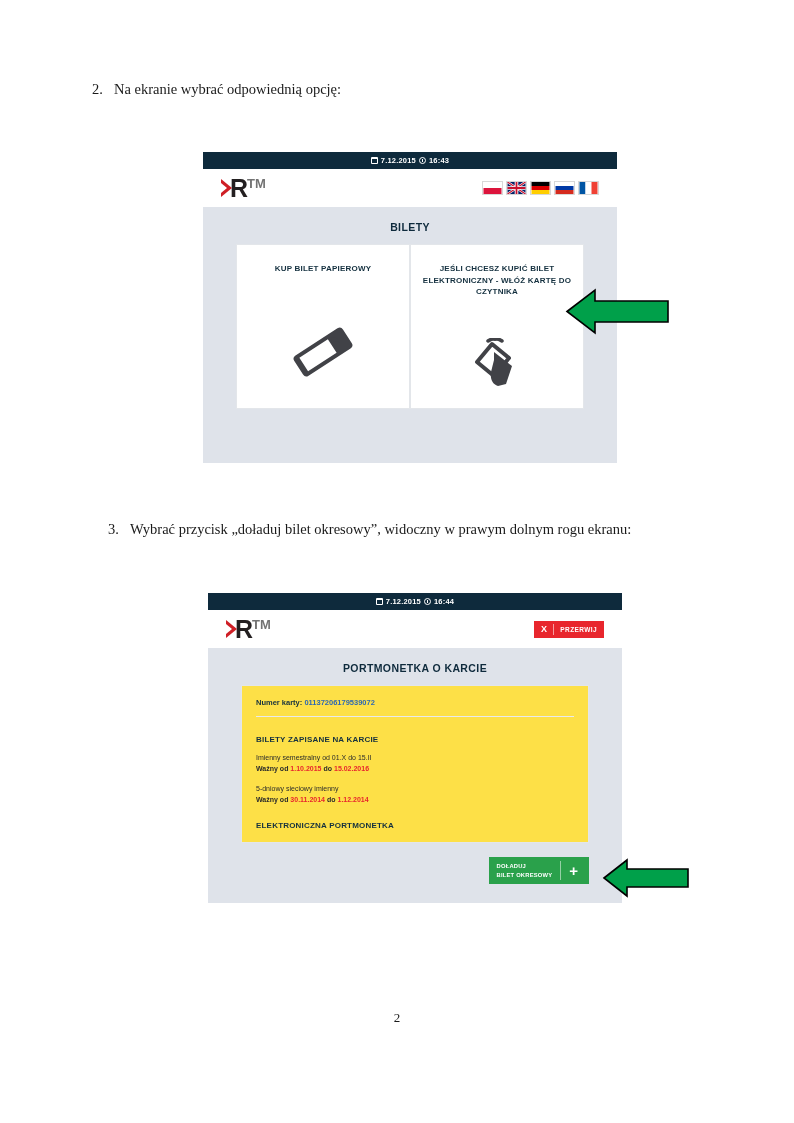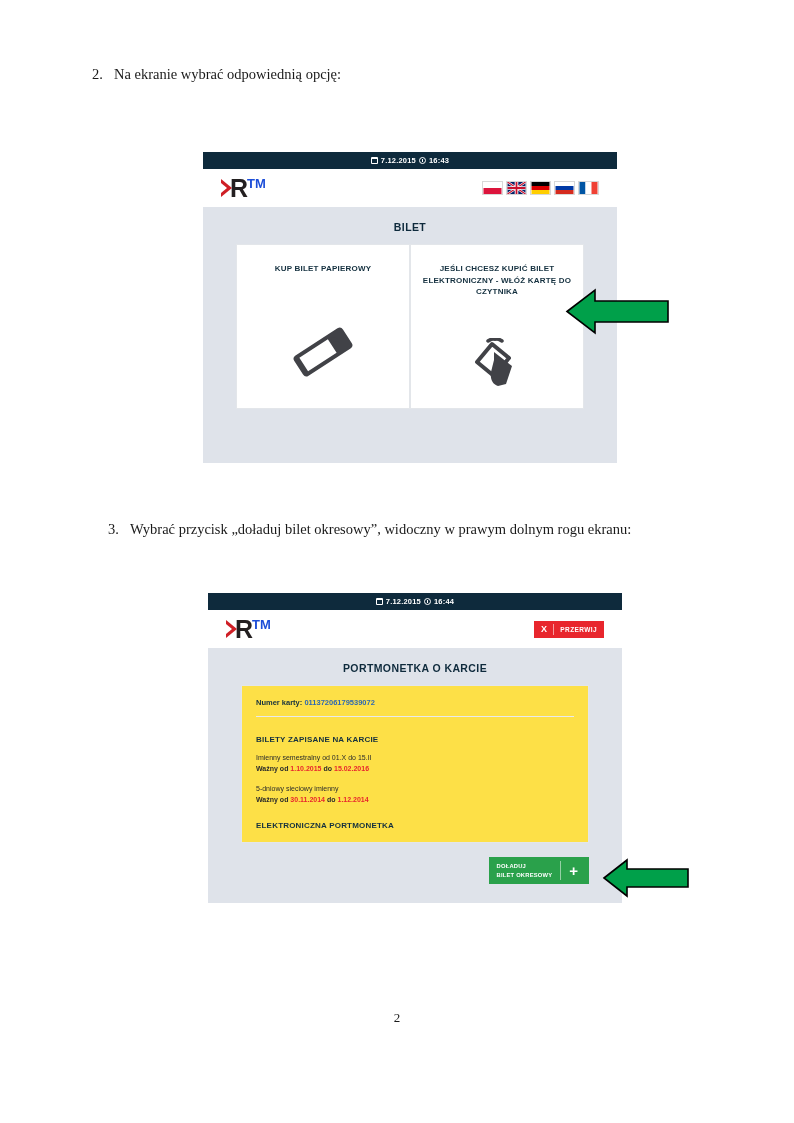--- a/index.html
+++ b/index.html
@@ -21,21 +21,21 @@
     position: absolute;
     font-family: "Liberation Serif", serif;
     font-size: 14.5px;
     color: #1a1a1a;
     white-space: nowrap;
   }
   .doc-step .num {
     display: inline-block;
     width: 22px;
   }
-  #step2 { left: 92px; top: 66px; }
+  #step2 { left: 92px; top: 81px; }
   #step3 { left: 108px; top: 521px; }
 
   .page-number {
     position: absolute;
     left: 0;
     top: 1010px;
     width: 794px;
     text-align: center;
     font-family: "Liberation Serif", serif;
     font-size: 13px;
@@ -132,21 +132,21 @@
     font-family: "Liberation Sans", sans-serif;
     font-weight: bold;
     font-size: 25px;
     color: #231f20;
     letter-spacing: -1px;
   }
   .logo-tm {
     font-family: "Liberation Sans", sans-serif;
     font-weight: bold;
     font-size: 13px;
-    color: #1d4ed8;
+    color: #737373;
     margin-top: 1px;
     margin-left: 0px;
   }
 
   
   .flags {
     display: flex;
     gap: 3px;
     align-items: center;
   }
@@ -359,21 +359,21 @@
       </svg>
       <svg class="flag" viewBox="0 0 30 20">
         <rect x="0" width="10" height="20" fill="#0055A4"></rect>
           <rect x="10" width="10" height="20" fill="#ffffff"></rect>
           <rect x="20" width="10" height="20" fill="#EF4135"></rect>
       </svg>
     </div>
   </div>
 
   <div class="kiosk-body">
-    <div class="screen-title">BILET</div>
+    <div class="screen-title">BILETY</div>
 
     <div class="tiles">
       <div class="tile">
         <div class="tile-label">KUP BILET PAPIEROWY</div>
         <div class="tile-icon">
           <svg width="62" height="52" viewBox="0 0 62 52">
             <g transform="rotate(-33 31 26)" fill="#414247">
               <path d="M6,14 h50 a4,4 0 0 1 4,4 v16 a4,4 0 0 1 -4,4 h-50 a4,4 0 0 1 -4,-4 v-16 a4,4 0 0 1 4,-4 z
                        M8,18 v16 h34 v-16 z"></path>
               <path d="M46,18 c4,2 5,5 4,9 c-2,-3 -4,-4 -7,-4 z" fill="#414247"></path>

